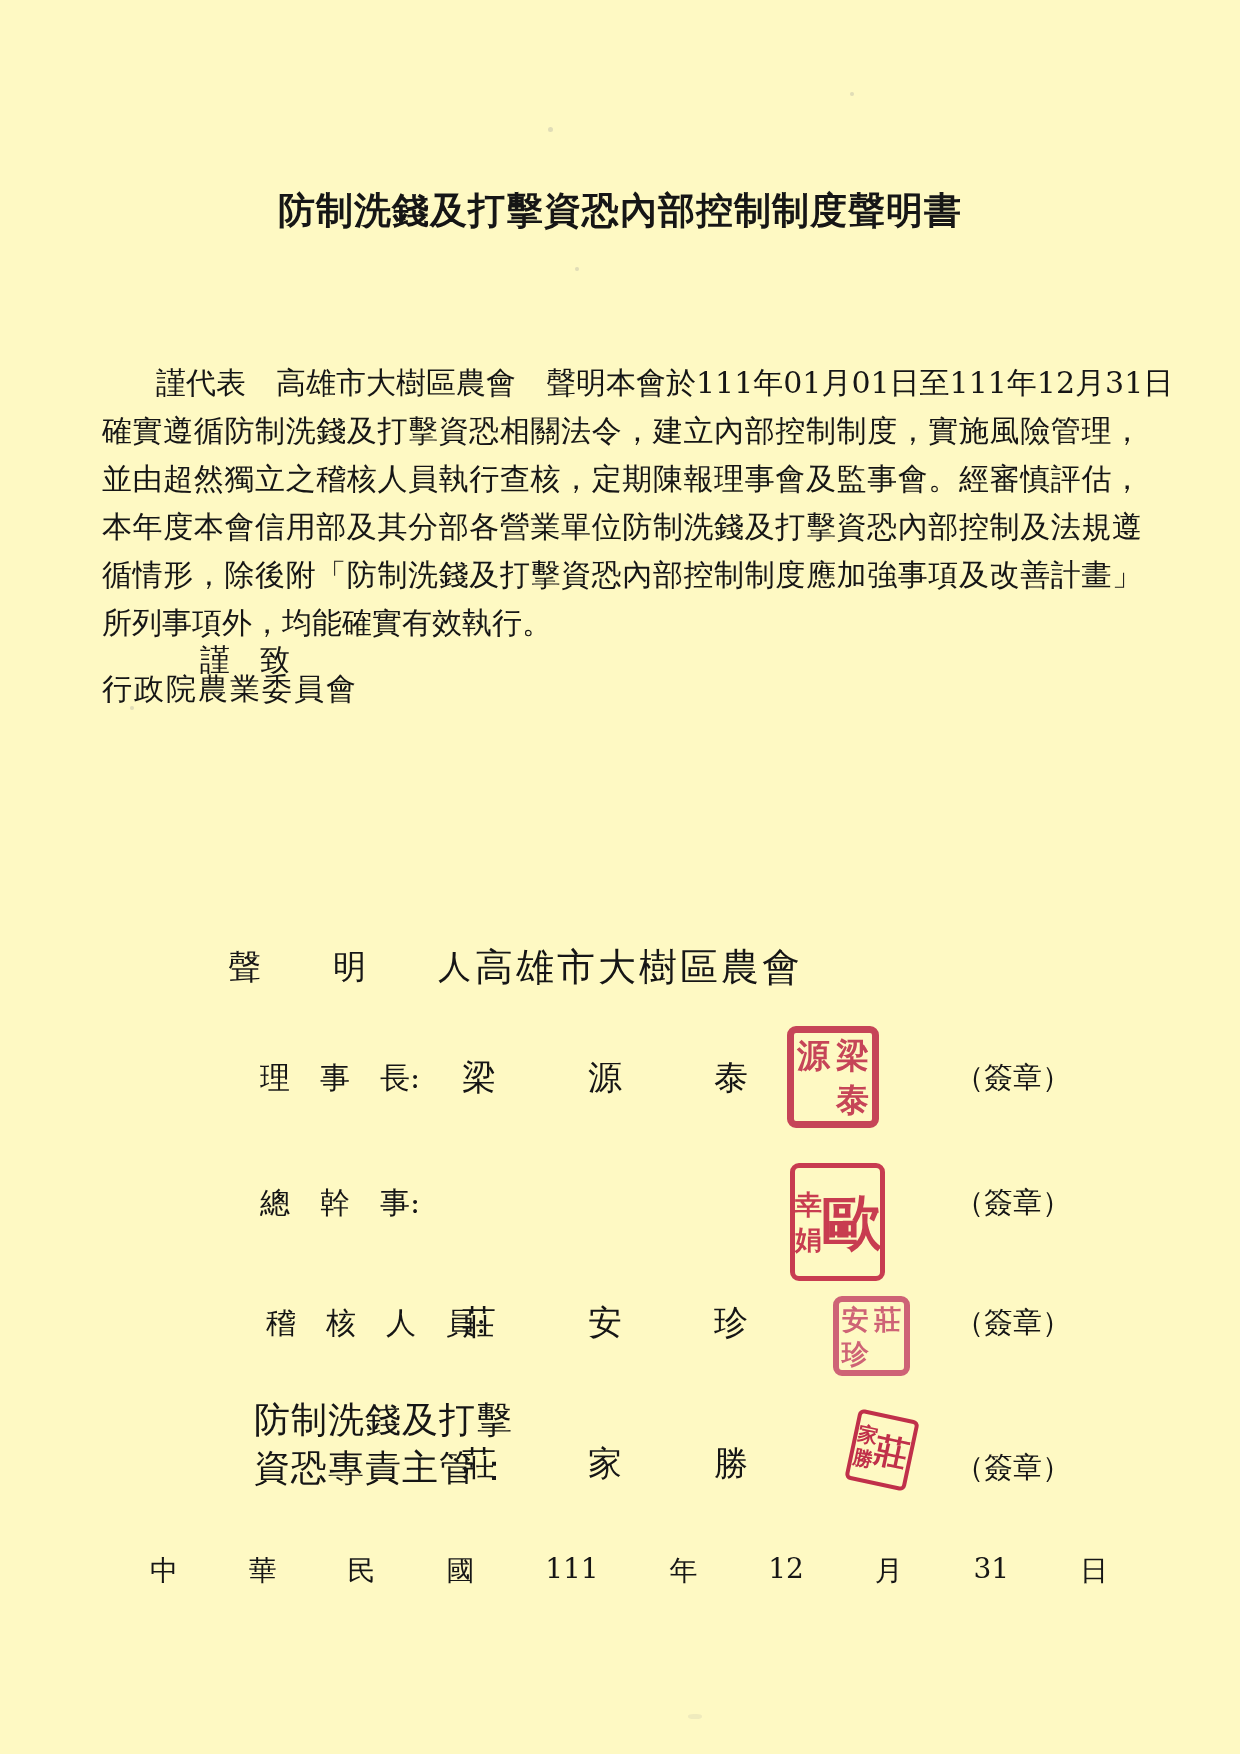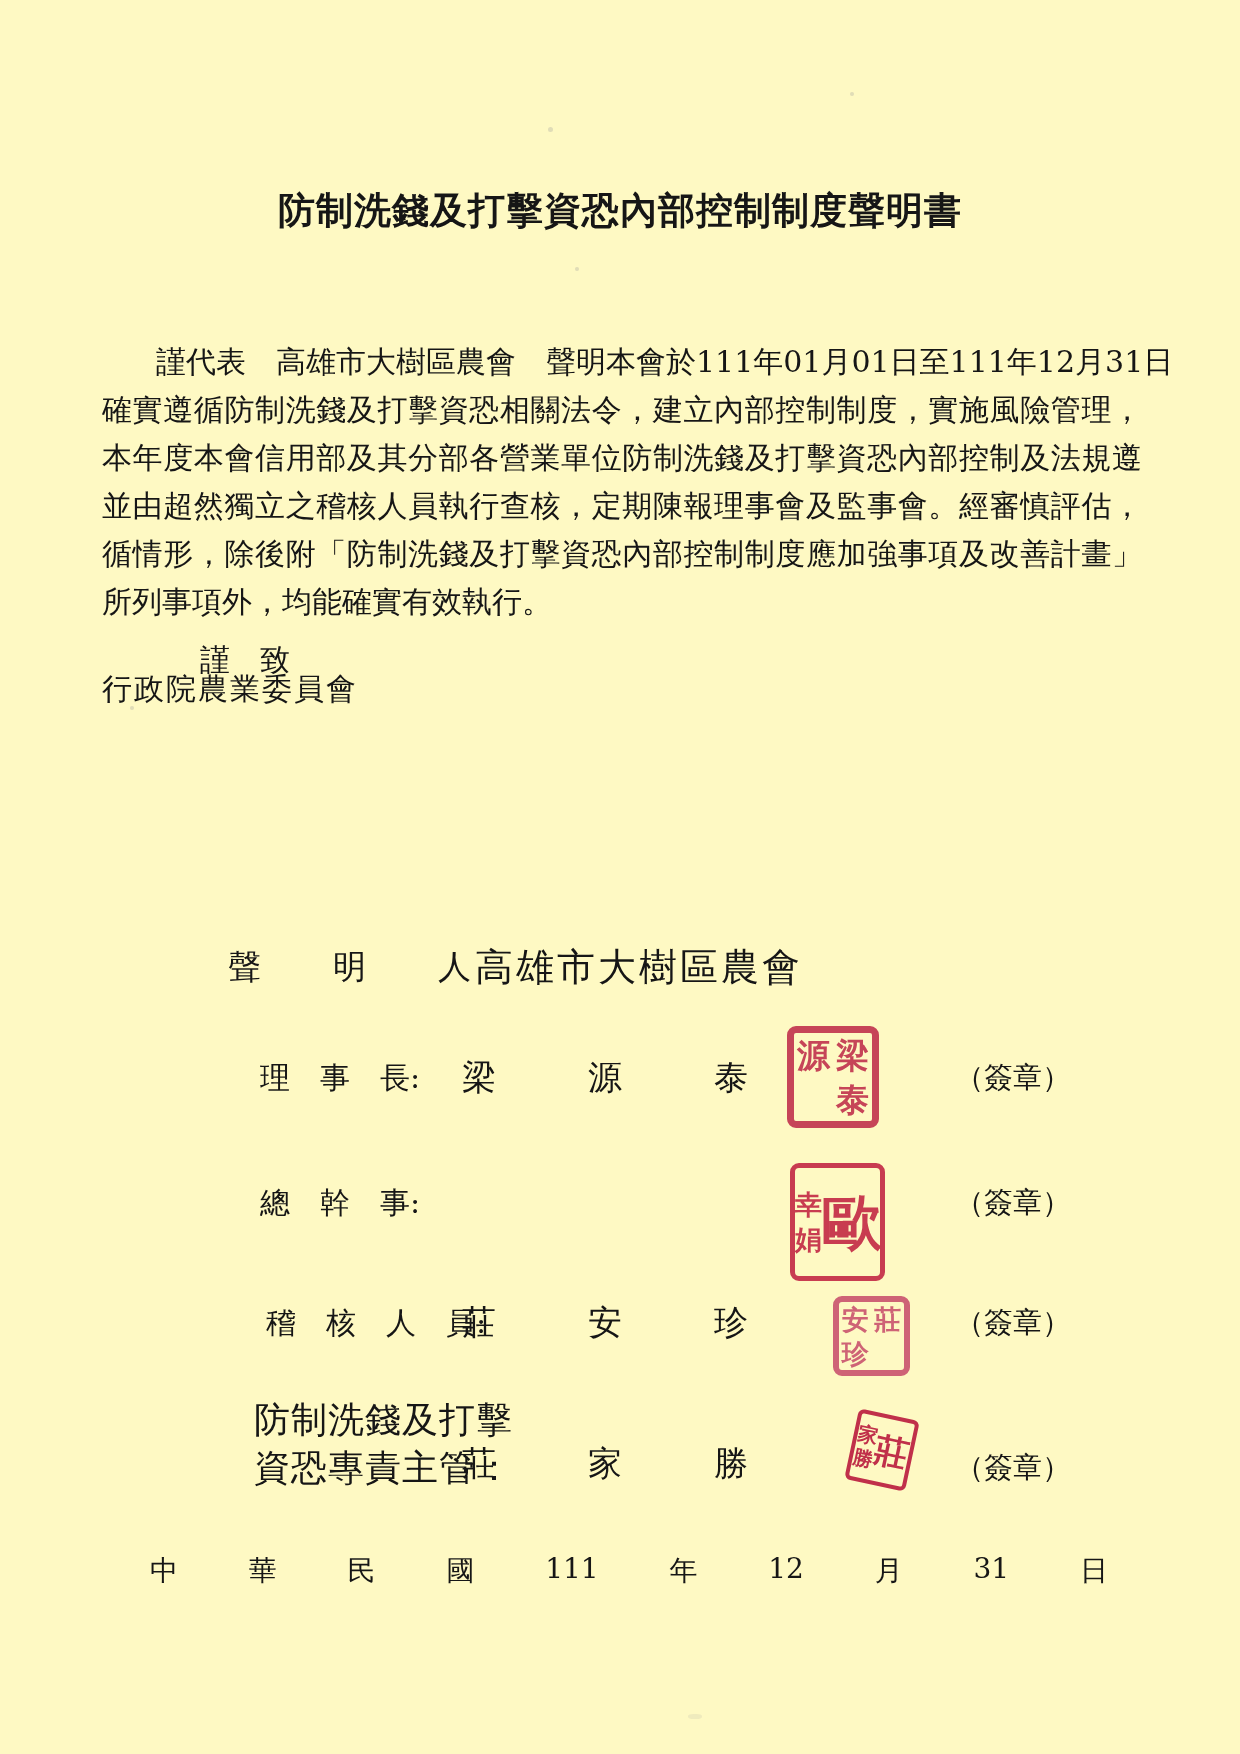--- a/index.html
+++ b/index.html
@@ -35,21 +35,21 @@
   }
   .body-line{
     line-height:48px;height:48px;
     white-space:nowrap;
   }
   .body-line.justify{
     white-space:normal;
     text-align:justify;
     text-align-last:justify;
   }
-  .body-line.first{text-indent:54px;}
+  .body-line.first{text-indent:54px;margin-top:21px;}
   .closing{left:200px;top:640px;font-size:30px;white-space:nowrap;text-align:center;}
   .addressee{left:102px;top:669px;font-size:30px;letter-spacing:2px;white-space:nowrap;}
   .declarant-label{left:228px;top:945px;font-size:33px;letter-spacing:2px;white-space:nowrap;}
   .declarant-name{left:475px;top:942px;font-size:38px;letter-spacing:3px;white-space:nowrap;}
   .sig-role{font-size:30px;white-space:nowrap;}
   .sig-role-small{font-size:36px;letter-spacing:1px;white-space:nowrap;}
   .sig-name{font-size:34px;letter-spacing:8px;white-space:nowrap;}
   .sig-note{font-size:29px;white-space:nowrap;}
   
   .seal{
@@ -119,22 +119,22 @@
 </head>
 <body>
 
 <div class="page">
 
   <div class="abs title">防制洗錢及打擊資恐內部控制制度聲明書</div>
 
   <div class="abs body-para">
     <div class="body-line first">謹代表　高雄市大樹區農會　聲明本會於111年01月01日至111年12月31日</div>
     <div class="body-line justify">確實遵循防制洗錢及打擊資恐相關法令，建立內部控制制度，實施風險管理，</div>
+    <div class="body-line justify">並由超然獨立之稽核人員執行查核，定期陳報理事會及監事會。經審慎評估，</div>
     <div class="body-line justify">本年度本會信用部及其分部各營業單位防制洗錢及打擊資恐內部控制及法規遵</div>
-    <div class="body-line justify">並由超然獨立之稽核人員執行查核，定期陳報理事會及監事會。經審慎評估，</div>
     <div class="body-line justify">循情形，除後附「防制洗錢及打擊資恐內部控制制度應加強事項及改善計畫」</div>
     <div class="body-line">所列事項外，均能確實有效執行。</div>
   </div>
 
   <div class="abs closing">謹　致</div>
   <div class="abs addressee">行政院農業委員會</div>
 
   <div class="abs declarant-label">聲　　明　　人</div>
   <div class="abs declarant-name">高雄市大樹區農會</div>
 

